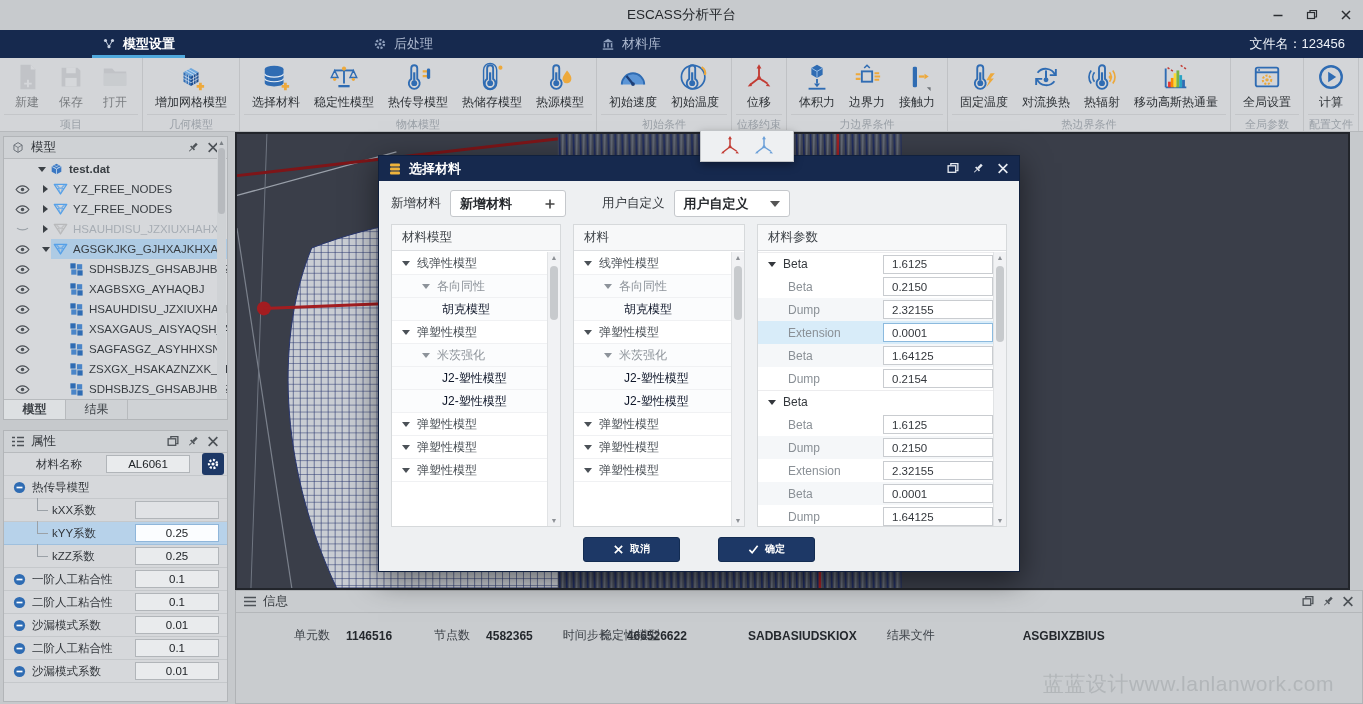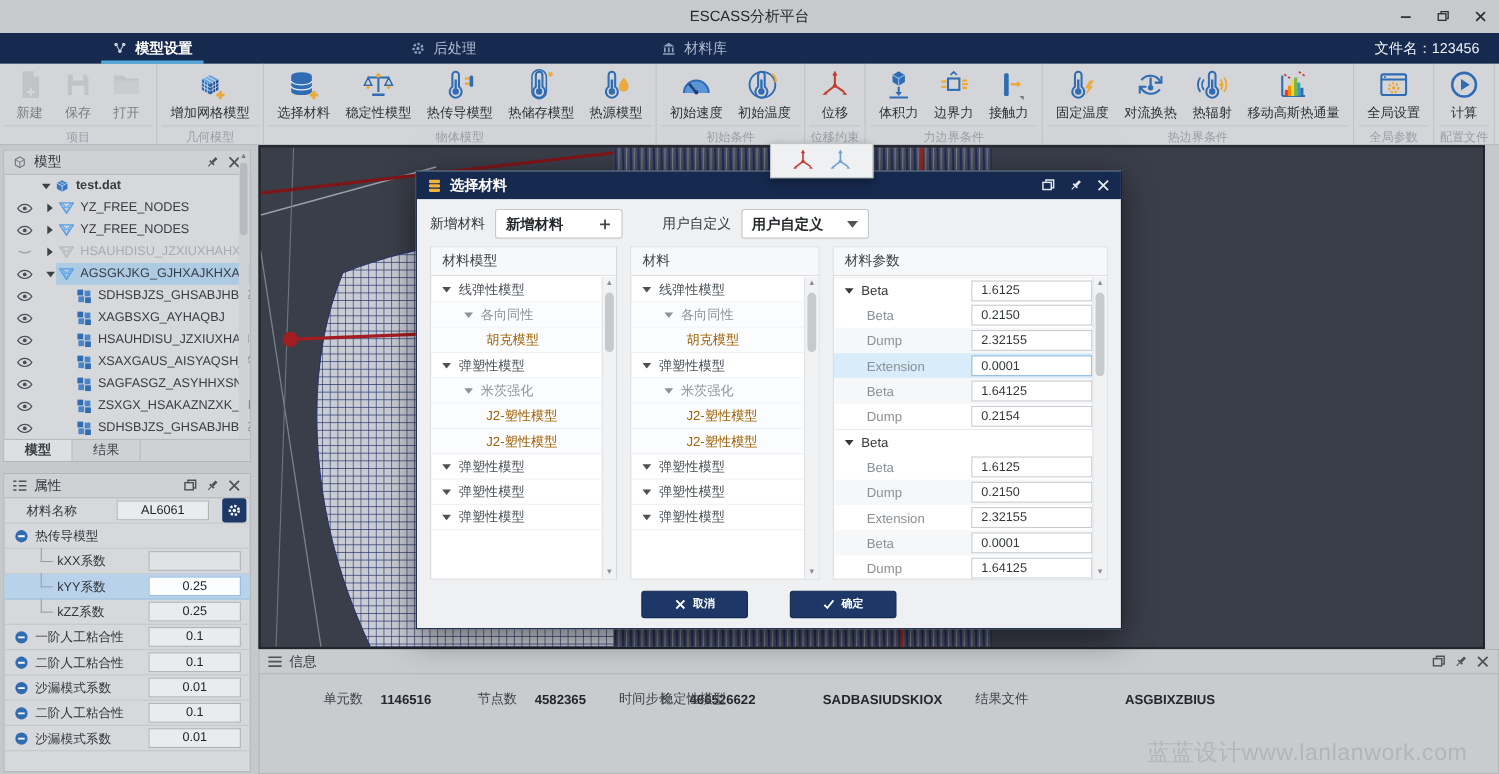--- a/index.html
+++ b/index.html
@@ -66,21 +66,21 @@
 .p-tab.active{background:#dde0e2;font-weight:bold}
 
 .prow{position:relative;display:flex;align-items:center;border-bottom:1px solid #c5c8cb;height:23px}
 .prow .plabel{font-size:11.5px;color:#32363b;white-space:nowrap}
 .pminus{width:13px;height:13px;margin-left:9px;margin-right:6px;flex:none}
 .pinput{width:84px;height:18px;margin-left:auto;margin-right:8px;background:#e9ebed;border:1px solid #b1b5b9;display:flex;align-items:center;justify-content:center;font-size:11.5px;color:#202428;flex:none}
 .prow.sub .plabel{margin-left:48px}
 .prow.sub::before{content:'';position:absolute;left:33px;top:-1px;height:12px;width:10px;border-left:1px solid #9ba1a7;border-bottom:1px solid #9ba1a7}
 .prow.sel{background:#b7d2ea;border-bottom-color:#9fc0de}
 .prow.sel .pinput{background:#fbfdff;border-color:#8fb6da}
-.prow.field .plabel{margin-left:20px}
+.prow.field .plabel{margin-left:32px}
 .gearbtn{width:22px;height:22px;background:#1d3866;border-radius:3px;margin-right:3px;margin-left:4px;display:flex;align-items:center;justify-content:center;cursor:pointer;flex:none}
 .gearbtn .ico{width:14px;height:14px}
 
 .viewport{position:absolute;left:235px;top:132px;width:1115px;height:458px;background:#3a3e49;border:2px solid #22252b;z-index:1}
 .viewport svg{width:100%;height:100%;display:block}
 .flyout{position:absolute;left:700px;top:130px;width:94px;height:32px;background:#eef0f2;border:1px solid #c2c5c8;box-shadow:0 3px 8px rgba(0,0,0,.35);z-index:30;display:flex;align-items:center;justify-content:center;gap:10px}
 .flyout .fbtn{width:24px;height:24px;cursor:pointer}
 
 .info-panel{position:absolute;left:235px;top:590px;width:1128px;height:114px;background:#c9cccf;border:1px solid #b0b3b6}
 .info-body{display:flex;padding:12px 0 0 16px}
@@ -112,21 +112,21 @@
 .d-col-head{height:26px;border-bottom:1px solid #dcdee1;display:flex;align-items:center;padding:0 10px;font-size:12.5px;color:#3d4247;background:#f7f8f9}
 .d-col-body{position:absolute;top:27px;left:0;right:13px;bottom:0;overflow:hidden}
 .d-sb{position:absolute;top:27px;right:0;bottom:0;width:13px;background:#f1f2f4;border-left:1px solid #e1e3e5}
 .d-sb .thumb{position:absolute;left:2px;right:2px;top:14px;height:54px;background:#c7cacd;border-radius:5px;cursor:pointer}
 .d-sb .sb-ar{color:#8d9196;height:11px}
 .dt-row{height:23px;display:flex;align-items:center;font-size:12px;border-bottom:1px solid #f0f1f3;color:#4b5157;cursor:pointer}
 .dt-row .c-down{border-top-color:#4b5157;margin-right:7px}
 .dt-row.l0{padding-left:10px}
 .dt-row.l1{padding-left:30px;color:#8d939a;background:#fbfcfd}
 .dt-row.l1 .c-down{border-top-color:#8d939a}
-.dt-row.l2{padding-left:50px;color:#a16207;background:#fbfcfd}
+.dt-row.l2{padding-left:50px;color:#0f172a;background:#fbfcfd}
 .pm-row{height:23px;display:flex;align-items:center;font-size:12px;padding-left:10px;cursor:pointer}
 .pm-row.group{border-top:1px solid #ececee;color:#33373c}
 .pm-row.group .c-down{border-top-color:#33373c;margin-right:7px}
 .pm-row.child{padding-left:30px;color:#8a9096}
 .pm-row.alt{background:#f5f7f9}
 .pm-row.sel{background:#d8ecf9}
 .pm-input{margin-left:auto;width:110px;height:19px;background:#fff;border:1px solid #c9ccd0;display:flex;align-items:center;padding-left:8px;color:#33373c;font-size:11.5px;flex:none;cursor:text}
 .pm-row.sel .pm-input{border-color:#8cbade}
 .d-footer{position:absolute;left:0;right:0;bottom:0;height:44px;display:flex;align-items:center;justify-content:center;gap:38px}
 .d-btn{height:25px;padding:0 29px;background:#1d3866;border:1px solid #132c52;border-radius:3px;color:#fff;display:flex;align-items:center;gap:6px;font-size:10px;font-weight:bold;cursor:pointer}

